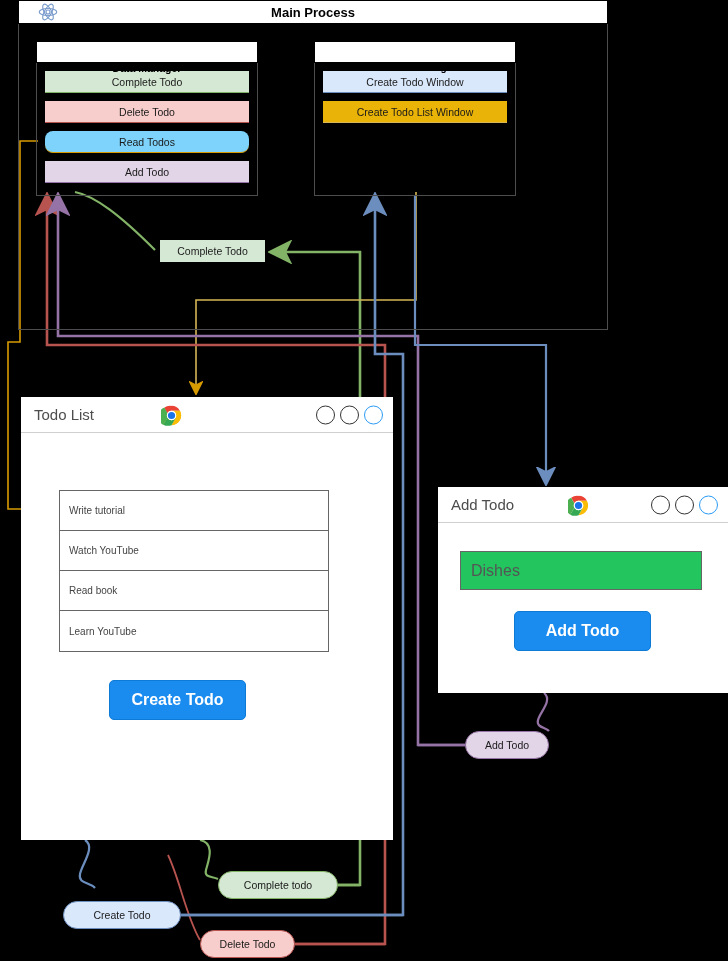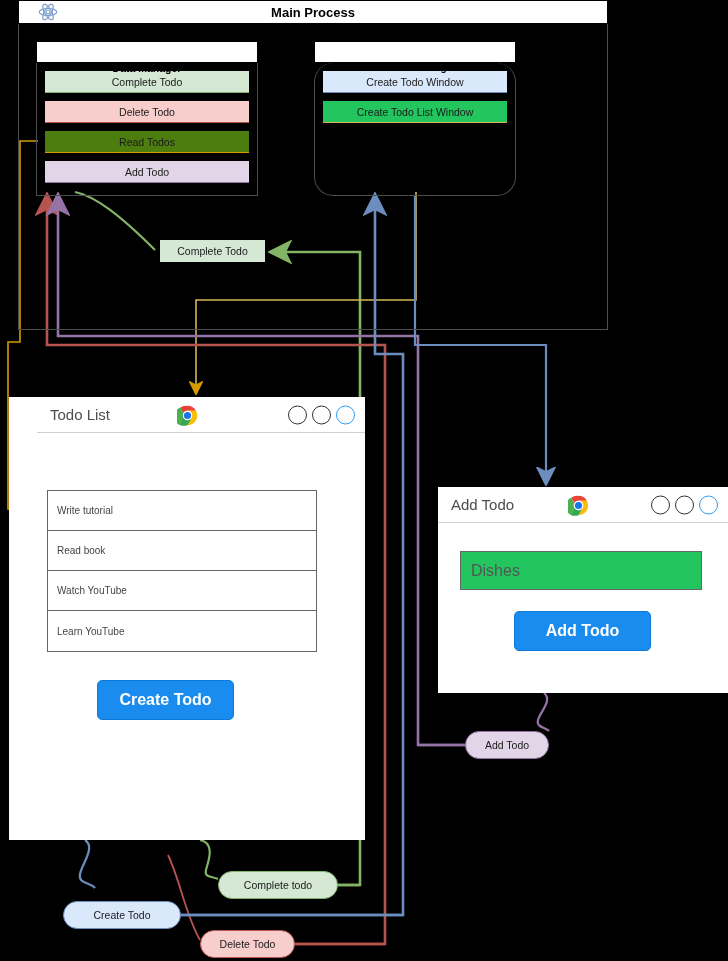--- a/index.html
+++ b/index.html
@@ -23,33 +23,33 @@
   .panel-header span{font-size:10.5px;font-weight:bold;color:#000;margin-top:31px;}
   .panel-body{border:1px solid #4d4d4d;border-top:none;box-sizing:border-box;padding:8px 8px 0 8px;}
   .chip{height:22px;box-sizing:border-box;display:flex;align-items:center;justify-content:center;
         font-size:10.5px;color:#1a1a1a;margin-bottom:8px;}
 
   #data-manager{left:36px;top:41px;width:222px;}
   #data-manager .panel-header{width:222px;}
   #data-manager .panel-body{width:222px;height:133px;}
   #window-manager{left:314px;top:41px;width:202px;}
   #window-manager .panel-header{width:202px;font-family:Liberation Mono, monospace;}
-  #window-manager .panel-body{width:202px;height:133px;border-radius:19px;}
+  #window-manager .panel-body{width:202px;height:133px;}
 
   
   .win{position:absolute;background:#fff;}
   .win-title{height:36px;display:flex;align-items:center;border-bottom:1px solid #d0d0d0;
              box-sizing:border-box;position:relative;}
   .win-title-text{font-size:15px;color:#4d4d4d;margin-left:13px;}
   .win-chrome{position:absolute;}
   .win-dots{position:absolute;right:10px;top:50%;transform:translateY(-50%);display:flex;gap:5px;}
   .dot{width:19px;height:19px;border-radius:50%;border:1.4px solid #333;box-sizing:border-box;}
   .dot.blue{border-color:#2b9bf4;}
 
-  #todo-list-window{left:9px;top:397px;width:328px;height:443px;padding-left:28px;}
+  #todo-list-window{left:21px;top:397px;width:372px;height:443px;}
   #add-todo-window{left:438px;top:487px;width:290px;height:206px;}
 
   .todo-table{position:absolute;left:38px;top:93px;width:270px;border:1px solid #666;box-sizing:border-box;}
   .todo-row{height:40px;display:flex;align-items:center;padding-left:9px;border-bottom:1px solid #666;
             box-sizing:border-box;font-size:10px;color:#444;}
   .todo-row:last-child{border-bottom:none;}
 
   .btn-blue{background:#1a8cf0;color:#fff;font-weight:bold;border-radius:5px;border:1px solid #0d7ad6;
             display:flex;align-items:center;justify-content:center;box-sizing:border-box;}
   #create-todo-btn{position:absolute;left:88px;top:283px;width:137px;height:40px;font-size:16px;}
@@ -136,38 +136,38 @@
     <div class="panel-header">
       <span>Data Manager</span>
     </div>
     <div class="panel-body">
       <div class="chip" style="background:#d5e8d4;border-bottom:1.6px solid #82b366;">
         <span>Complete Todo</span>
       </div>
       <div class="chip" style="background:#f8cecc;border-bottom:1.6px solid #b85450;">
         <span>Delete Todo</span>
       </div>
-      <div class="chip" style="background:#4d7c0f;border-bottom:1.6px solid #d79b00;">
+      <div class="chip" style="background:#7dd3fc;border-bottom:1.6px solid #d79b00;border-radius:8px;">
         <span>Read Todos</span>
       </div>
       <div class="chip" style="background:#e1d5e7;border-bottom:1.6px solid #9673a6;">
         <span>Add Todo</span>
       </div>
     </div>
   </div>
 
   <div class="panel" id="window-manager">
     <div class="panel-header">
       <span>Window Manager</span>
     </div>
     <div class="panel-body">
       <div class="chip" style="background:#dae8fc;border-bottom:1.6px solid #6c8ebf;">
         <span>Create Todo Window</span>
       </div>
-      <div class="chip" style="background:#22c55e;border-bottom:1.6px solid #d6b656;">
+      <div class="chip" style="background:#eab308;border-bottom:1.6px solid #d6b656;">
         <span>Create Todo List Window</span>
       </div>
     </div>
   </div>
 
   <div class="win" id="todo-list-window">
     <div class="win-title">
       <span class="win-title-text">Todo List</span>
       <svg class="win-chrome" style="left:140px;top:8px;width:21px;height:21px;" viewBox="0 0 48 48">
         <circle cx="24" cy="24" r="22" fill="#fff"></circle>
@@ -185,24 +185,24 @@
         <div class="dot"></div>
         <div class="dot"></div>
         <div class="dot blue"></div>
       </div>
     </div>
     <div class="todo-table">
       <div class="todo-row">
         <span>Write tutorial</span>
       </div>
       <div class="todo-row">
+        <span>Watch YouTube</span>
+      </div>
+      <div class="todo-row">
         <span>Read book</span>
-      </div>
-      <div class="todo-row">
-        <span>Watch YouTube</span>
       </div>
       <div class="todo-row">
         <span>Learn YouTube</span>
       </div>
     </div>
     <div class="btn-blue" id="create-todo-btn">
       <span>Create Todo</span>
     </div>
   </div>
 

